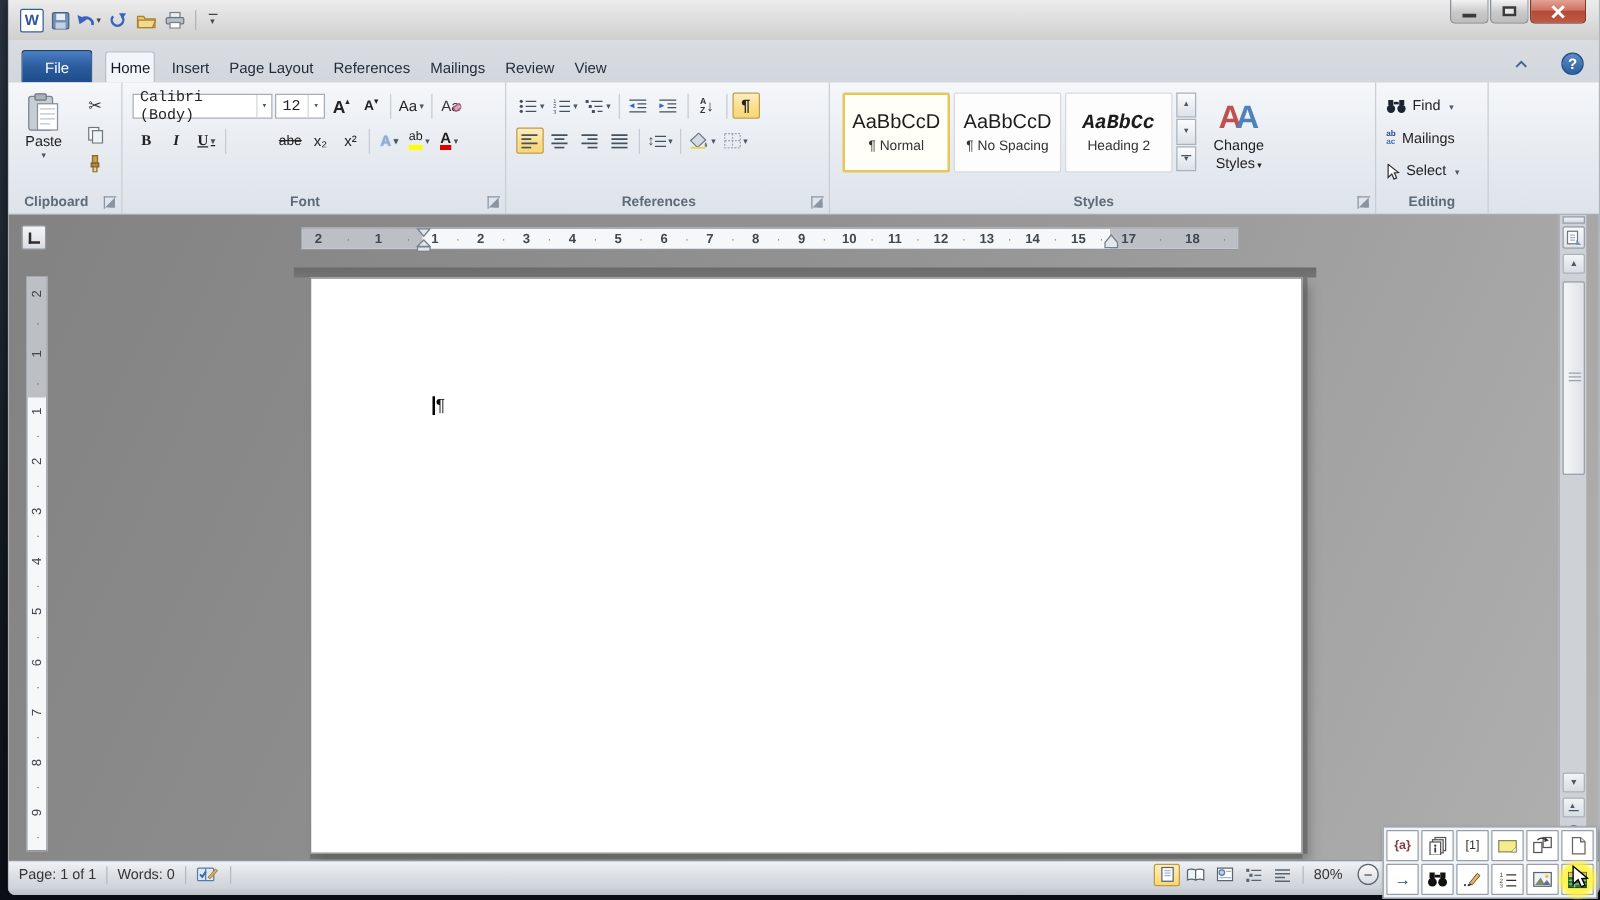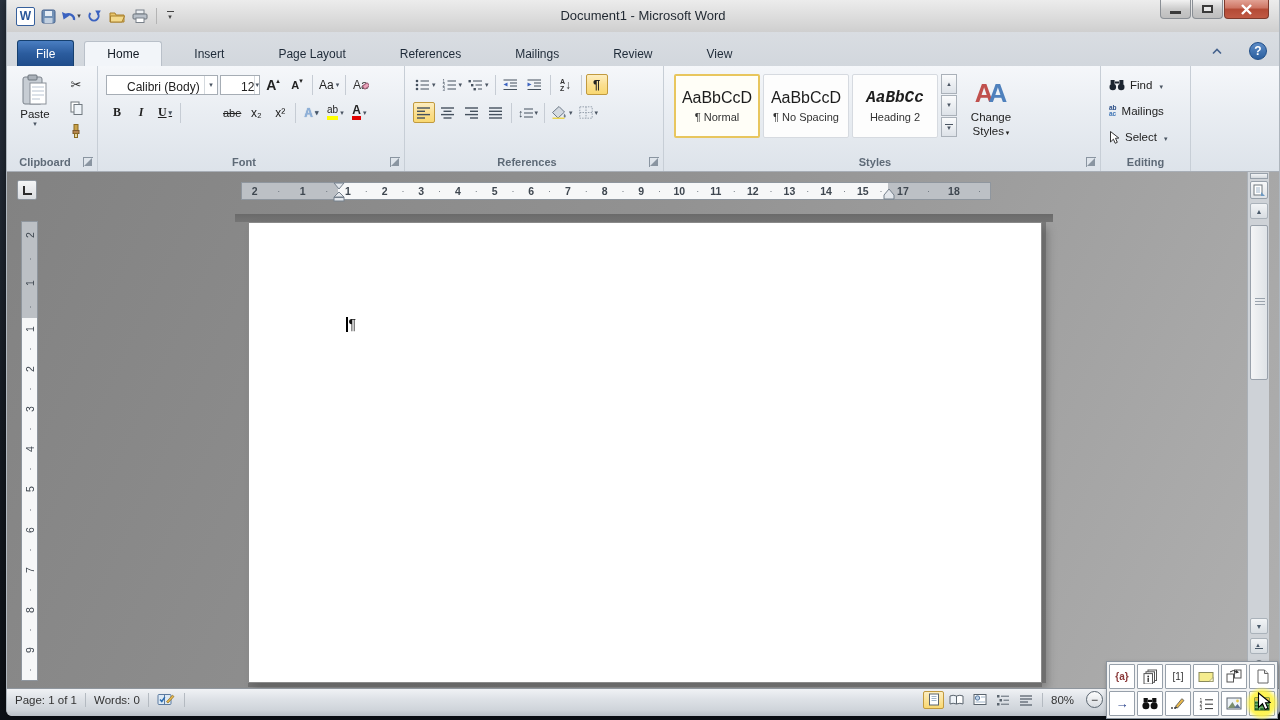--- a/index.html
+++ b/index.html
@@ -40,21 +40,21 @@
   .wbtn.close { width:45px;
     background:linear-gradient(180deg,#e2a294 0%,#cd7462 45%,#b44a35 50%,#c05a44 100%);
     border-color:#7e3a2c; }
   .glyph-min { width:11px; height:3px; background:#3a3a3a; margin-top:6px; }
   .glyph-max { width:11px; height:8px; border:2px solid #3a3a3a; background:#e8e8e8; }
 
   
   .tabrow { position:relative; height:34px;
     background:linear-gradient(180deg,#d9dde2 0%,#d2d7dd 100%); }
   .tabs { position:absolute; left:10px; bottom:0; display:flex; gap:10px; align-items:flex-end; }
-  .tab { height:25px; display:flex; align-items:center; padding:0 22px;
+  .tab { height:25px; display:flex; align-items:center; padding:0 3px;
     font-size:12px; color:#1e2a38; border-radius:3px 3px 0 0; }
   .tab.file { background:linear-gradient(180deg,#4a7ec2 0%,#2b5c9e 50%,#1f4c8a 100%);
     color:#fff; border:1px solid #16406f; border-bottom:none; padding:0 18px; height:26px; }
   .tab.selected { background:#f2f5f9; border:1px solid #b9c0c9; border-bottom:none;
     color:#121a24; }
   .tabrow-right { position:absolute; right:12px; bottom:6px; display:flex; gap:24px; align-items:center; }
   .collapse-caret { width:16px; height:14px; display:flex; align-items:center; justify-content:center; }
   .help-btn { width:18px; height:18px; border-radius:50%;
     background:linear-gradient(180deg,#5d8cc7,#2c5f9e); border:1px solid #1d4c87;
     color:#fff; font-weight:bold; font-size:12px; display:flex; align-items:center; justify-content:center; }
@@ -73,21 +73,21 @@
     border-left:4px solid transparent; border-top:4px solid transparent;
     border-right:4px solid #8a95a1; border-bottom:4px solid #8a95a1; width:0; height:0; }
   .row { position:absolute; display:flex; align-items:center; gap:2px; }
   .sbtn { min-width:22px; height:21px; padding:0 2px; border-radius:2px;
     display:flex; align-items:center; justify-content:center; font-size:12px; color:#222; }
   .sbtn.on { background:linear-gradient(180deg,#fdeec1 0%,#fbdf91 50%,#f9d871 100%);
     border:1px solid #c19a3f; }
   .dd::after { content:"▾"; font-size:7px; color:#4a5562; margin-left:2px; }
   .vsep { width:1px; height:20px; background:#c6ccd4; margin:0 2px; }
   .combo { height:20px; background:#fff; border:1px solid #a6adb5; display:flex;
-    align-items:flex-end; font-size:12px; color:#222; padding-left:20px; }
+    align-items:center; font-size:12px; color:#222; padding-left:5px;font-family:Liberation Mono, monospace; }
   .combo .arr { margin-left:auto; width:13px; height:100%; border-left:1px solid #d4d9de;
     display:flex; align-items:center; justify-content:center; font-size:7px; color:#4a5562; }
   .combo .arr::after { content:"▾"; }
 
   
   .bigbtn { display:flex; flex-direction:column; align-items:center; width:44px; }
   .bigbtn .lbl { font-size:11.5px; color:#222; margin-top:2px; }
   .bigbtn::after { content:"▾"; font-size:7px; color:#4a5562; }
   .clip-col { display:flex; flex-direction:column; gap:2px; }
   .cut-glyph { font-size:13px; color:#333; }
@@ -256,21 +256,20 @@
               <rect x="4" y="1" width="8" height="4" fill="#eceff2" stroke="#788089"></rect>
               <rect x="1" y="5" width="14" height="5" rx="1" fill="#b9c0c9" stroke="#6d747d"></rect>
               <rect x="4" y="9" width="8" height="4.5" fill="#fff" stroke="#788089"></rect>
             </svg>
       </span>
       <span class="qat-sep"></span>
       <span class="qat-more">
             <i></i>
           </span>
     </div>
-    <div class="title-text">Document1 - Microsoft Word</div>
     <div class="win-controls">
       <div class="wbtn min">
             <span class="glyph-min"></span>
           </div>
       <div class="wbtn max">
             <span class="glyph-max"></span>
           </div>
       <div class="wbtn close">
         <svg width="13" height="11" viewBox="0 0 13 11">
               <path d="M2 1 L11 10 M11 1 L2 10" stroke="#fff" stroke-width="2.4"></path>

